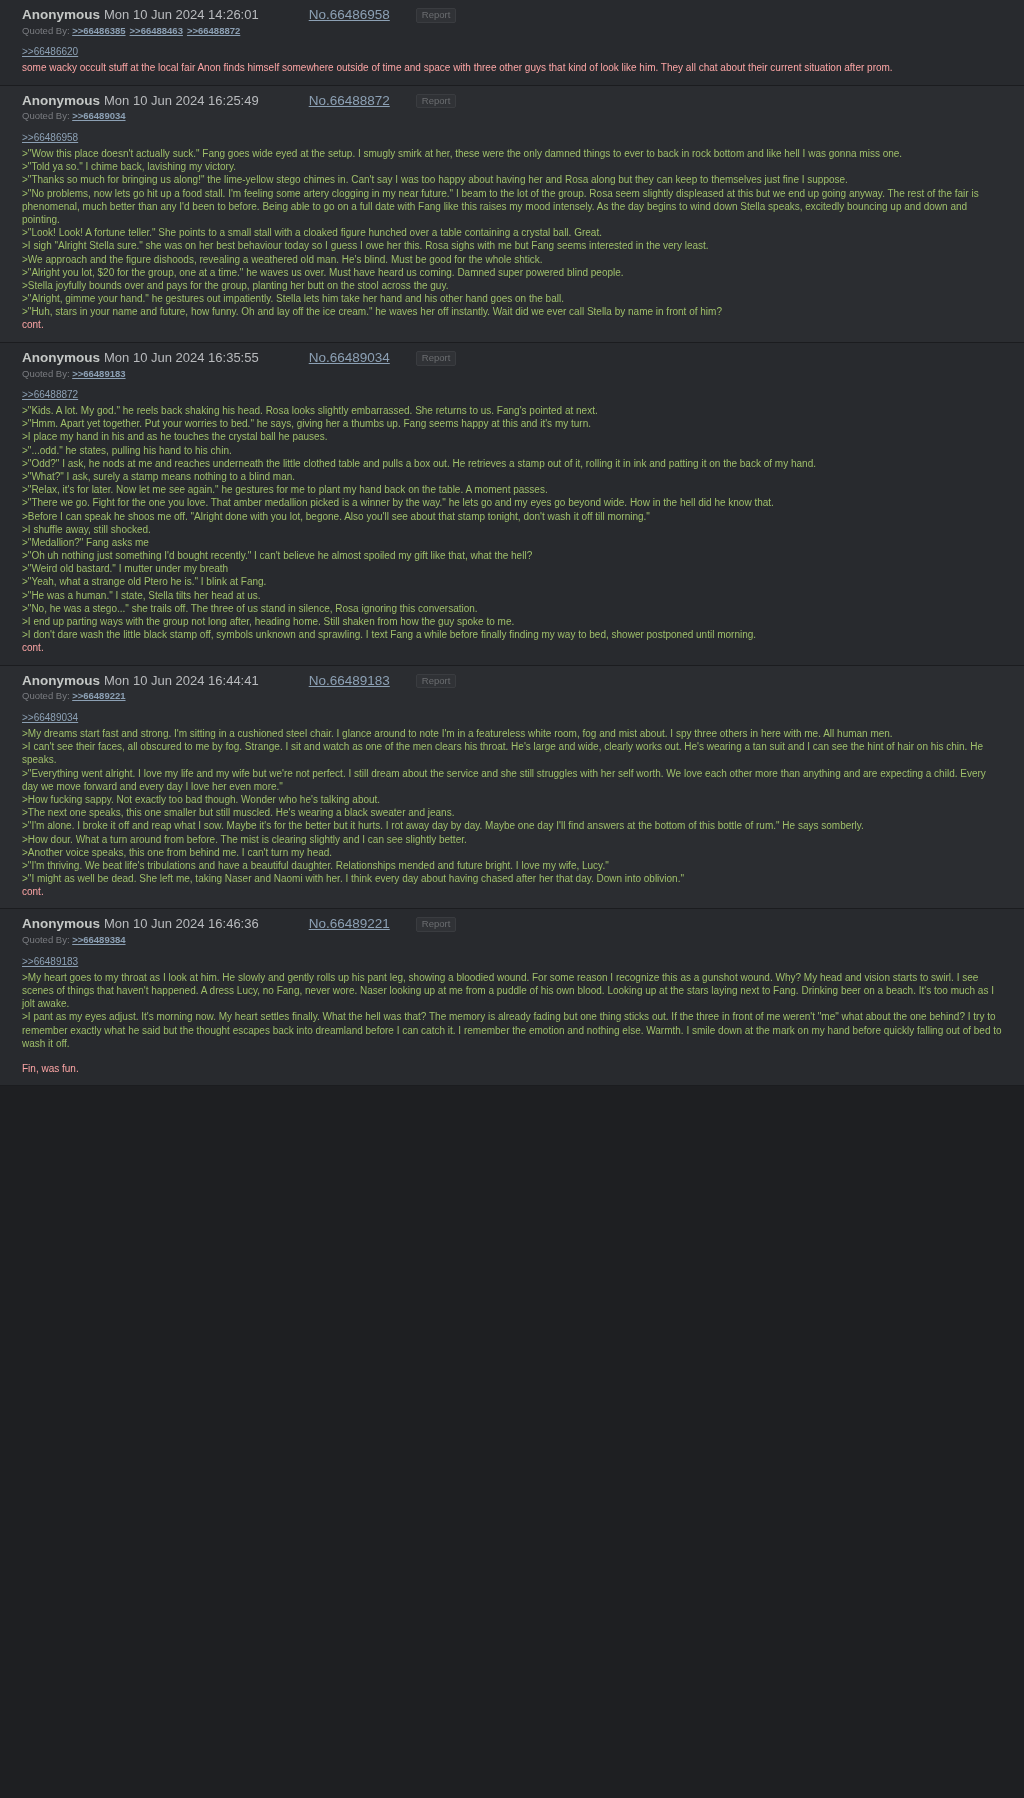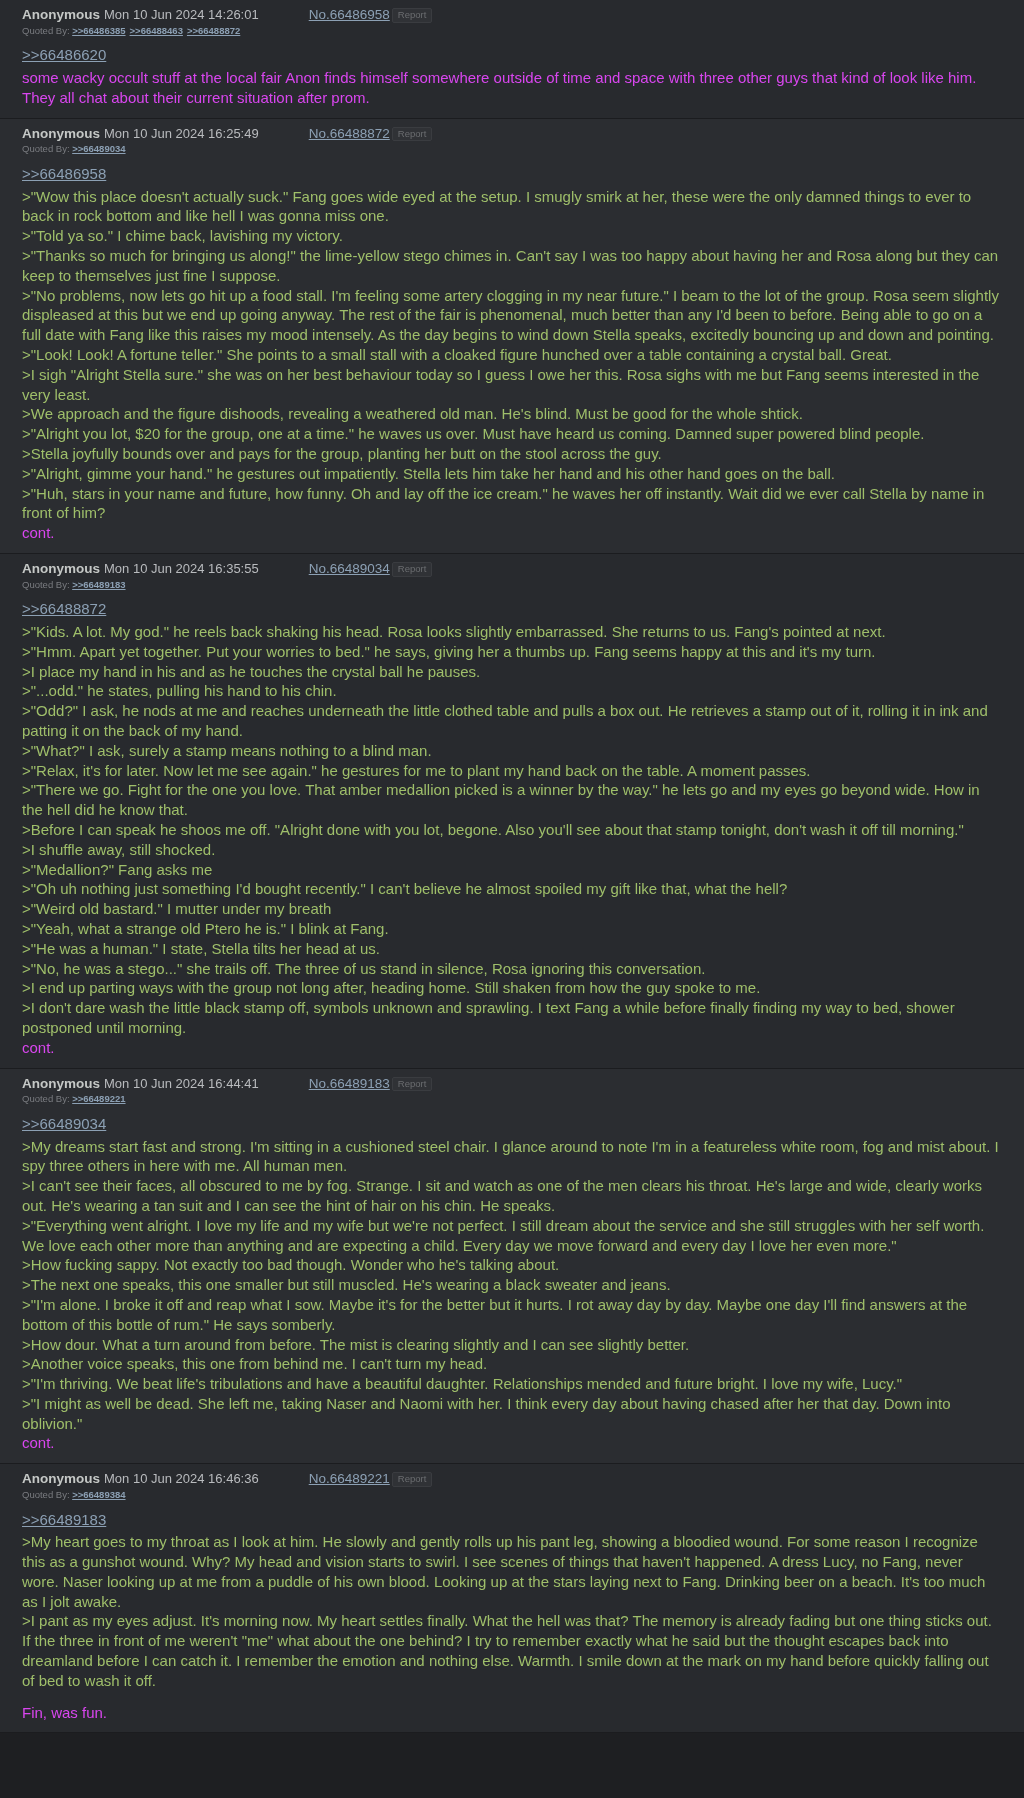--- a/index.html
+++ b/index.html
@@ -44,21 +44,21 @@
   .postno {
     color: #8ca0b4;
     text-decoration: underline;
     margin-left: 10px;
     font-size: 13.5px;
     cursor: pointer;
     padding-left: 40px;
   }
   .report-btn {
     display: inline-block;
-    margin-left: 2px;
+    margin-left: 26px;
     font-size: 9.5px;
     color: #6b6d70;
     background: #303236;
     border: 1px solid #3a3c40;
     border-radius: 2px;
     padding: 0px 5px 1px 5px;
     vertical-align: 1px;
     cursor: pointer;
   }
   .quoted-by {
@@ -70,36 +70,36 @@
   .quoted-by a {
     color: #8ca0b4;
     text-decoration: underline;
     margin-right: 4px;
     cursor: pointer;
     font-weight: bold;
   }
   .post-body {
     margin-top: 8px;
     line-height: 1.32;
-    font-size: 15px;
+    font-size: 10px;
     color: #c9cbcf;
   }
   .backlink {
     color: #8ca0b4;
     text-decoration: underline;
     display: block;
     margin-bottom: 3px;
     cursor: pointer;
   }
   .greentext {
     color: #9fbf6a;
     display: block;
   }
   .plaintext {
-    color: #d946ef;
+    color: #fca5a5;
     display: block;
   }
   .spacer-line {
     display: block;
     height: 12px;
   }
 </style>
 </head>
 <body>
 

